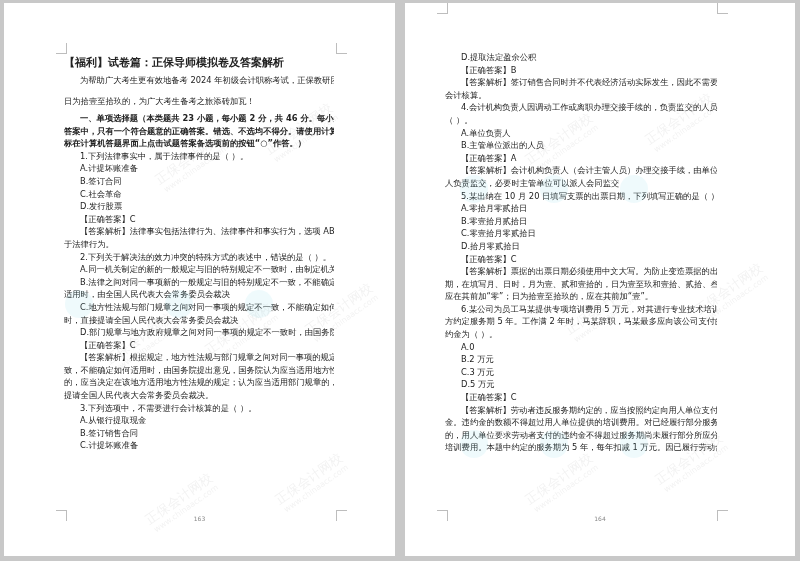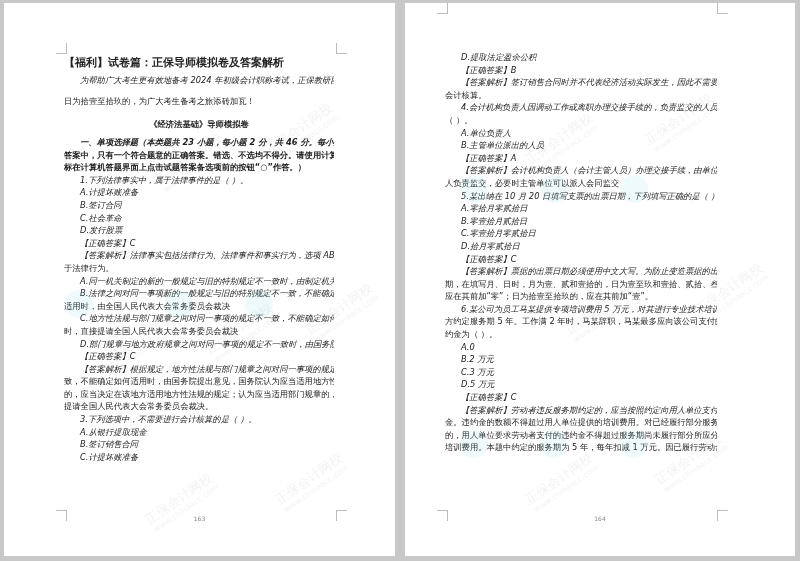--- a/index.html
+++ b/index.html
@@ -8,21 +8,21 @@
   .page { position:absolute; top:3px; height:553px; background:#fff; overflow:hidden; }
   #page-left { left:4px; width:391px; }
   #page-right { left:405px; width:390px; }
   .corner { position:absolute; width:10px; height:10px; border-color:#bdbdbd; border-style:solid; border-width:0; }
   .c-tl { border-right-width:1px; border-bottom-width:1px; }
   .c-tr { border-left-width:1px; border-bottom-width:1px; }
   .c-bl { border-right-width:1px; border-top-width:1px; }
   .c-br { border-left-width:1px; border-top-width:1px; }
   .content { position:absolute; left:60px; width:270px; font-size:8.3px; line-height:12.6px; }
   .line { white-space:nowrap; overflow:hidden; height:12.6px; }
-  .ind { padding-left:16px;font-style:italic; }
+  .ind { padding-left:16px; }
   .title { font-weight:bold; font-size:11px; line-height:14px; height:14px; }
   .bold { font-weight:bold; }
   .center { text-align:center; }
   .pagenum { position:absolute; width:100%; text-align:center; font-size:6px; color:#888; }
   .watermark { position:absolute; color:rgba(150,150,150,0.12); font-size:13px; transform:rotate(-35deg);
                white-space:nowrap; pointer-events:none; }
   .wm-logo { position:absolute; width:28px; height:28px; border-radius:50%; background:rgba(120,210,230,0.12); }
 </style>
 </head>
 <body>
@@ -31,32 +31,32 @@
   <div class="corner c-tl" style="left:52px;top:40px;"></div>
   <div class="corner c-tr" style="left:332px;top:40px;"></div>
   <div class="corner c-bl" style="left:52px;top:507px;"></div>
   <div class="corner c-br" style="left:332px;top:507px;"></div>
 
   <div class="content" style="top:53px;left:60px;">
     <div class="title line">【福利】试卷篇：正保导师模拟卷及答案解析</div>
     <div id="left-lines">
         <div class="line ind" style="height: 21px; line-height: 21px;">为帮助广大考生更有效地备考 2024 年初级会计职称考试，正保教研团队倾</div>
         <div class="line" style="height: 21px; line-height: 21px;">日为拾壹至拾玖的，为广大考生备考之旅添砖加瓦！</div>
-        <div class="line center bold" style="height: 24px; line-height: 24px;">《经济法基础》导师模拟卷</div>
         <div class="line bold ind">一、单项选择题（本类题共 23 小题，每小题 2 分，共 46 分。每小题备选</div>
         <div class="line bold">答案中，只有一个符合题意的正确答案。错选、不选均不得分。请使用计算机鼠</div>
         <div class="line bold">标在计算机答题界面上点击试题答案备选项前的按钮“○”作答。）</div>
         <div class="line ind">1.下列法律事实中，属于法律事件的是（  ）。</div>
         <div class="line ind">A.计提坏账准备</div>
         <div class="line ind">B.签订合同</div>
         <div class="line ind">C.社会革命</div>
         <div class="line ind">D.发行股票</div>
         <div class="line ind">【正确答案】C</div>
         <div class="line ind">【答案解析】法律事实包括法律行为、法律事件和事实行为，选项 ABD 属</div>
         <div class="line">于法律行为。</div>
+        <div class="line ind">2.下列关于解决法的效力冲突的特殊方式的表述中，错误的是（  ）。</div>
         <div class="line ind">A.同一机关制定的新的一般规定与旧的特别规定不一致时，由制定机关裁决</div>
         <div class="line ind">B.法律之间对同一事项新的一般规定与旧的特别规定不一致，不能确定如何</div>
         <div class="line">适用时，由全国人民代表大会常务委员会裁决</div>
         <div class="line ind">C.地方性法规与部门规章之间对同一事项的规定不一致，不能确定如何适用</div>
         <div class="line">时，直接提请全国人民代表大会常务委员会裁决</div>
         <div class="line ind">D.部门规章与地方政府规章之间对同一事项的规定不一致时，由国务院裁决</div>
         <div class="line ind">【正确答案】C</div>
         <div class="line ind">【答案解析】根据规定，地方性法规与部门规章之间对同一事项的规定不一</div>
         <div class="line">致，不能确定如何适用时，由国务院提出意见，国务院认为应当适用地方性法规</div>
         <div class="line">的，应当决定在该地方适用地方性法规的规定；认为应当适用部门规章的，应当</div>

